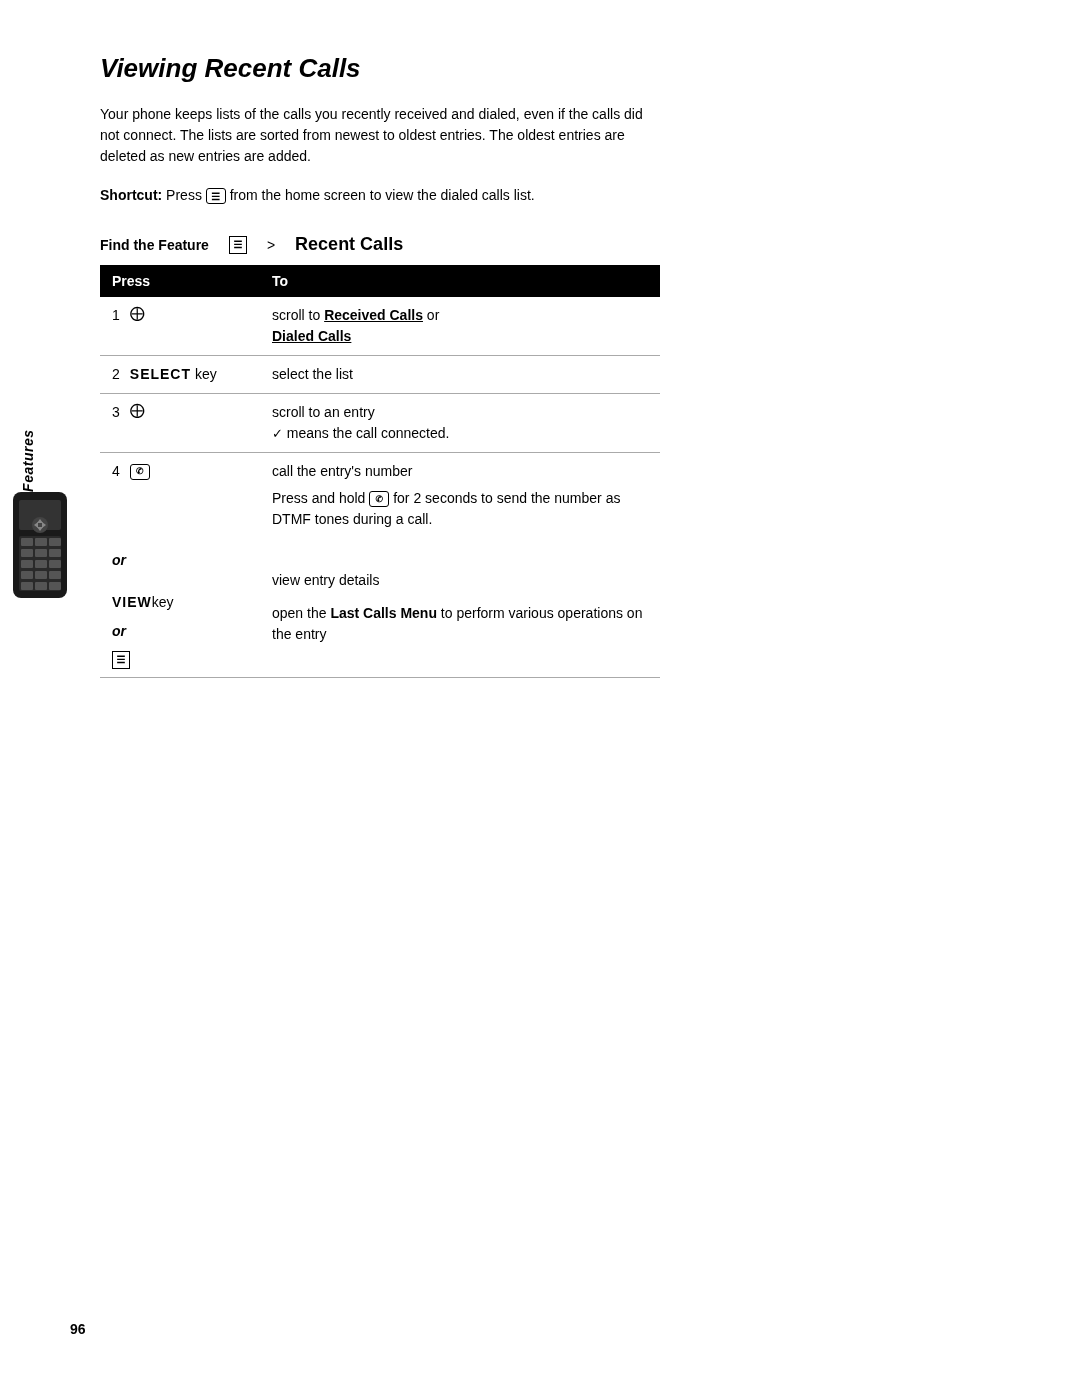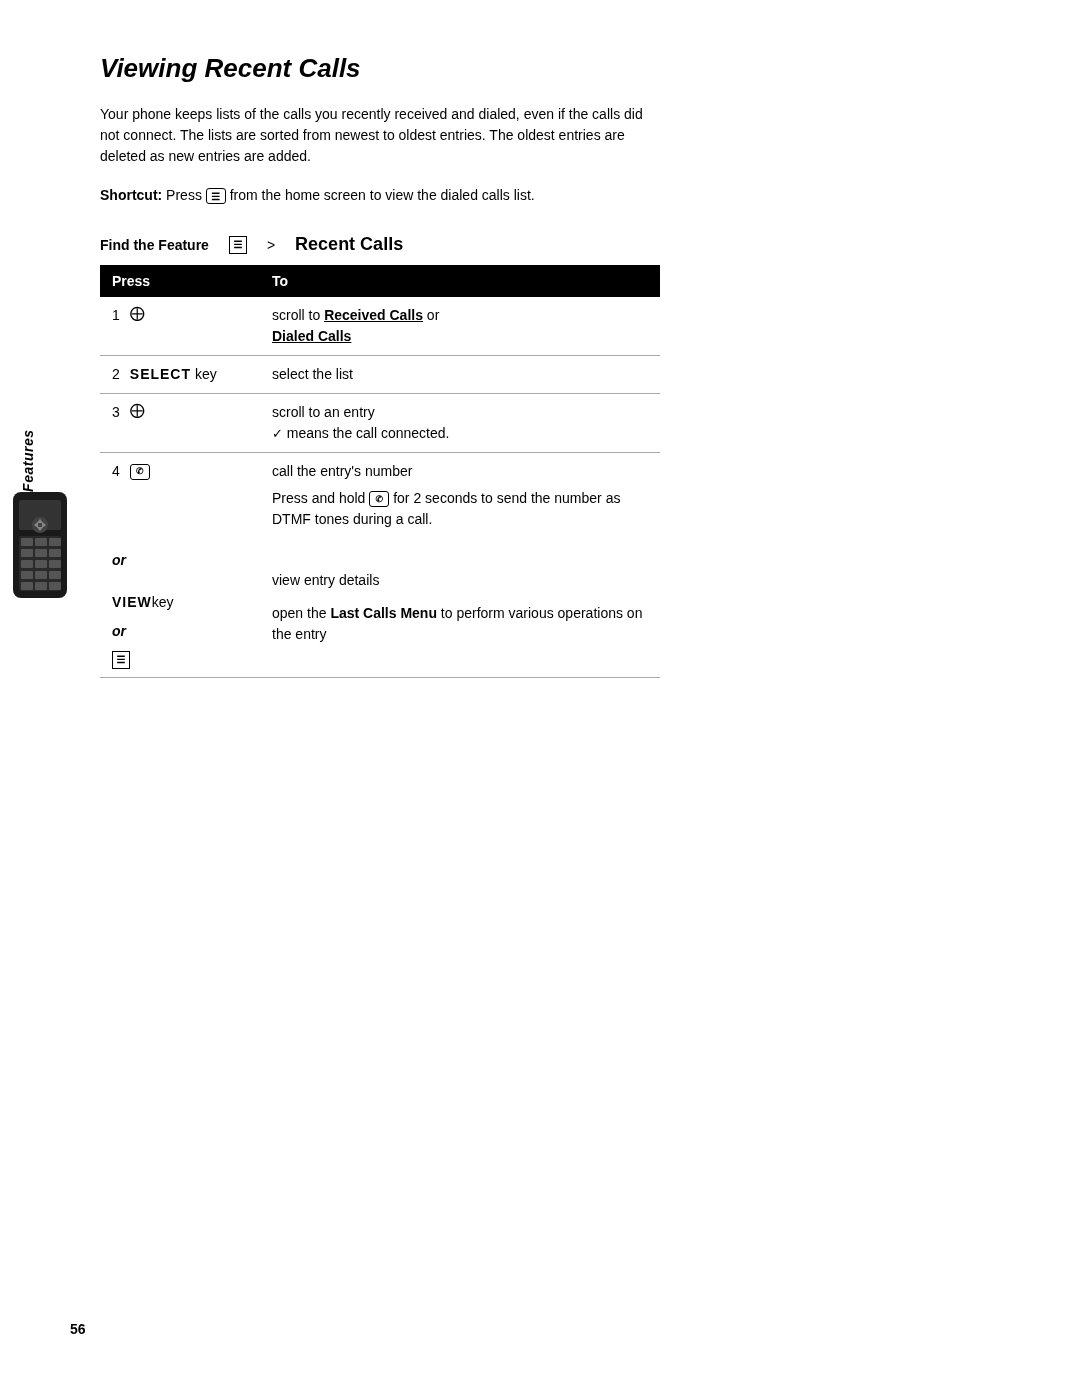--- a/index.html
+++ b/index.html
@@ -386,15 +386,15 @@
               <span>open the </span><span class="last-calls-menu bold-text">Last Calls Menu</span><span> to perform various operations on the entry</span>
             </div>
           </td>
         </tr>
 
       </tbody>
     </table>
 
   </div>
 
-  <div class="page-number">56</div>
+  <div class="page-number">96</div>
 
 </div>
 
 </body></html>

